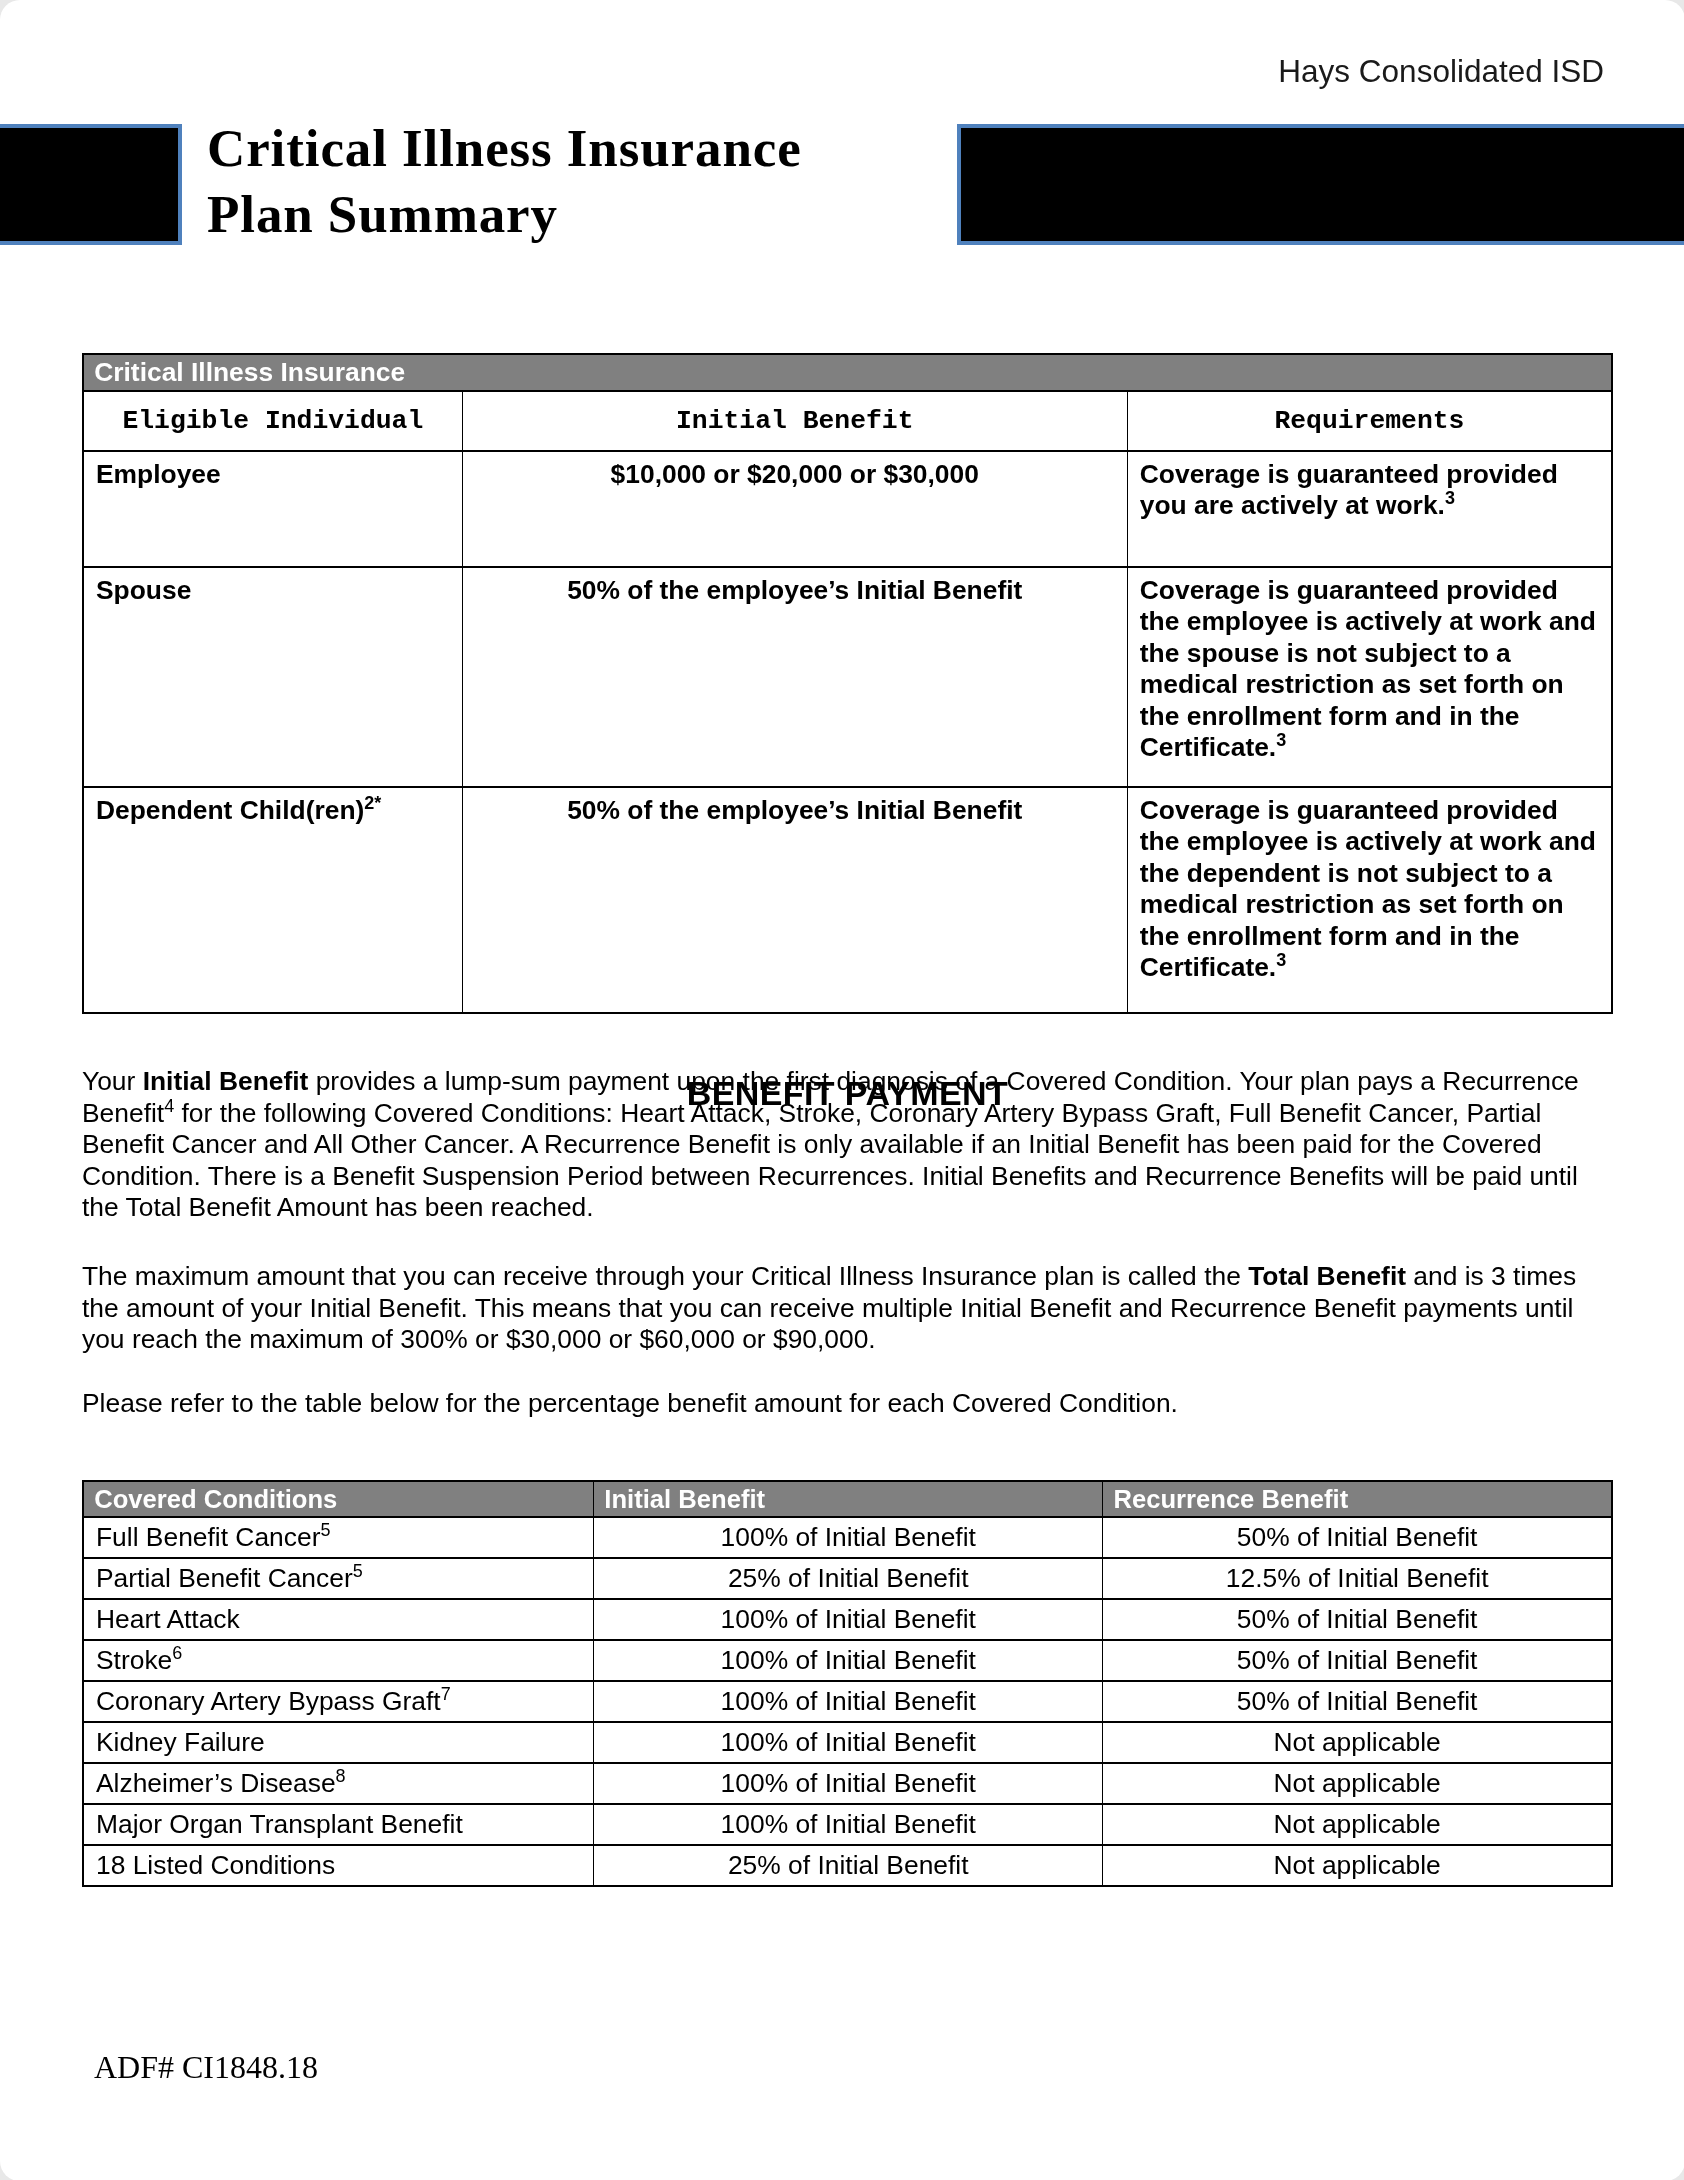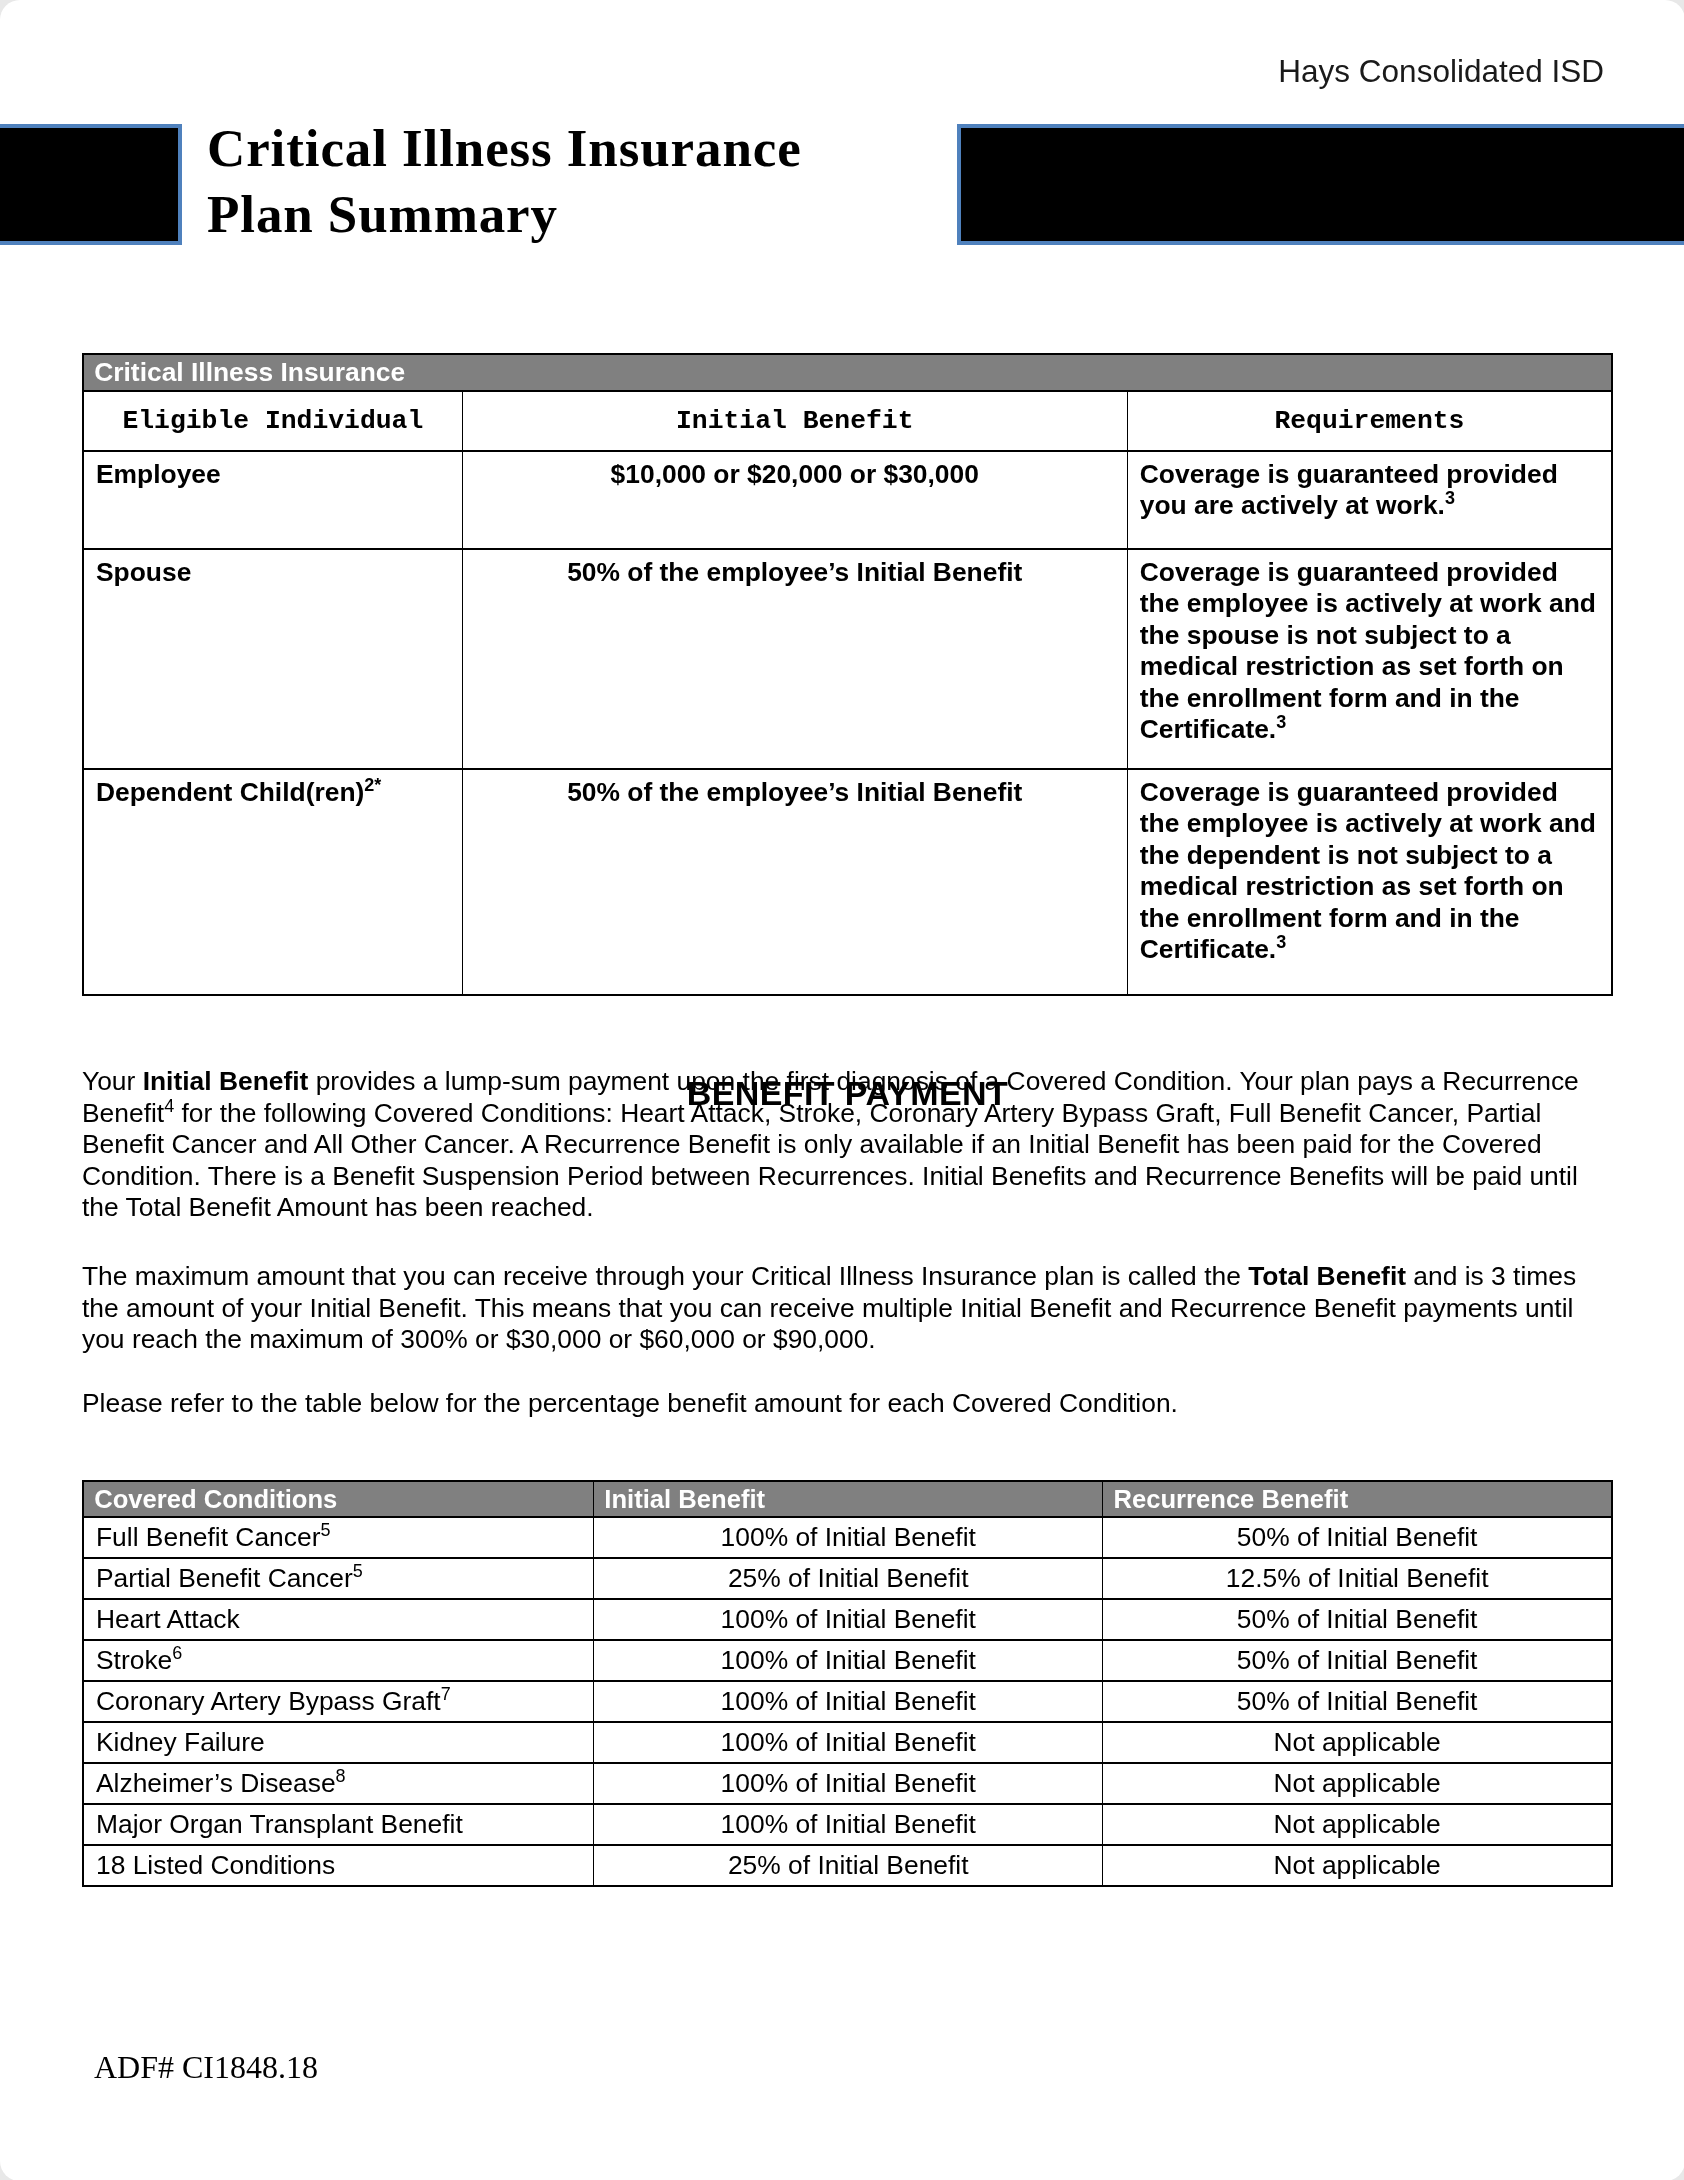--- a/index.html
+++ b/index.html
@@ -56,21 +56,21 @@
     height:60px; font-size:26.4px; font-weight:bold;
     text-align:center; vertical-align:middle; background:#fff;font-family:Liberation Mono, monospace;
   }
   #coverage-table td {
     font-size:26.4px; line-height:31.5px; vertical-align:top;
     padding:6.8px 12px;
   }
   #coverage-table td.c-ind { font-weight:bold; }
   #coverage-table td.c-ben { font-weight:bold; text-align:center; }
   #coverage-table td.c-req { font-weight:bold; }
-  tr.h-emp    { height:98px; }
+  tr.h-emp    { height:116px; }
   tr.h-spouse { height:220px; }
   tr.h-dep    { height:226px; }
 
   .para {
     position:absolute; left:82px; width:1531px;
     font-size:26.4px; line-height:31.5px; color:#000000;
   }
   #para-1 { top:1066px; }
   #para-2 { top:1261px; }
   #para-3 { top:1388px; }

